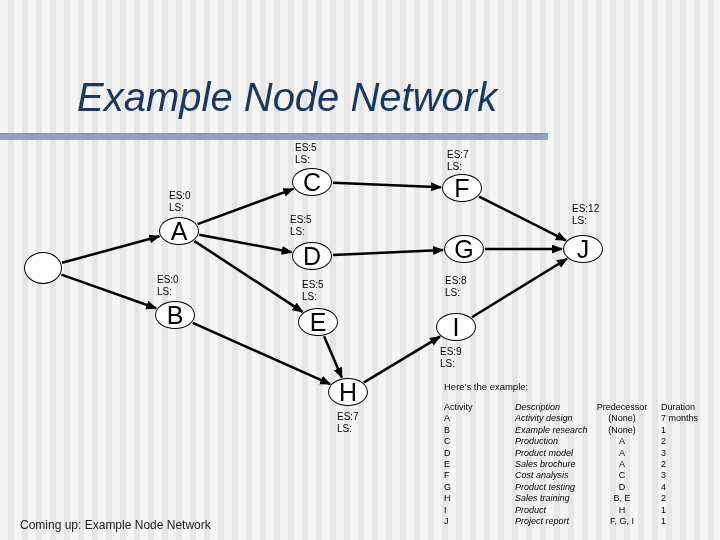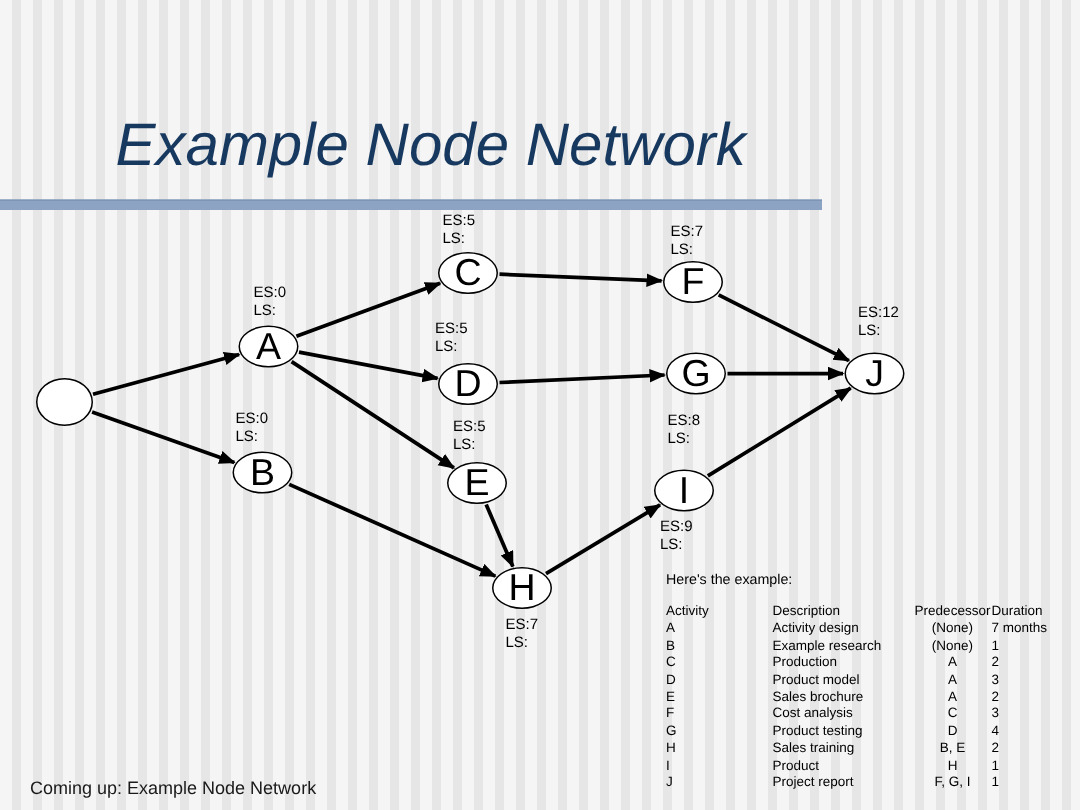--- a/index.html
+++ b/index.html
@@ -33,22 +33,22 @@
     white-space:nowrap;
   }
   .tbl-intro{
     position:absolute;left:444px;top:381px;font-size:9.5px;color:#000;
   }
   .tbl{
     position:absolute;left:444px;top:402px;width:272px;font-size:9px;color:#000;
   }
   .trow{position:relative;height:11.4px;line-height:11.4px;white-space:nowrap;}
   .c-act {position:absolute;left:0;width:70px;}
-  .c-desc{position:absolute;left:71px;width:74px;}
-  .c-pred{position:absolute;left:160px;width:62px;text-align:center;}
+  .c-desc{position:absolute;left:71px;width:74px;font-style:italic;}
+  .c-pred{position:absolute;left:147px;width:62px;text-align:center;}
   .c-dur {position:absolute;left:217px;width:55px;}
   .footer{
     position:absolute;left:20px;top:518px;font-size:12px;color:#1a1a1a;
     white-space:nowrap;
   }
 </style>
 </head>
 <body>
 
 <div class="slide">

